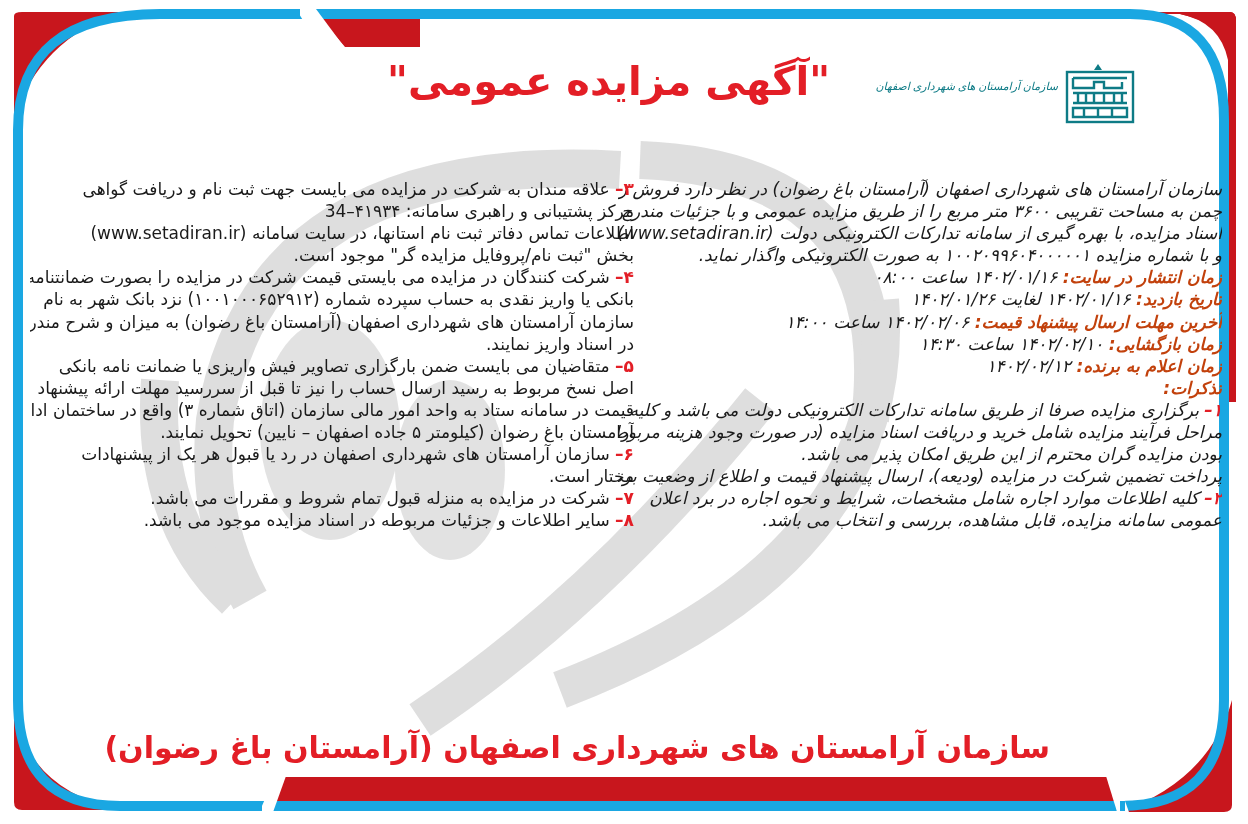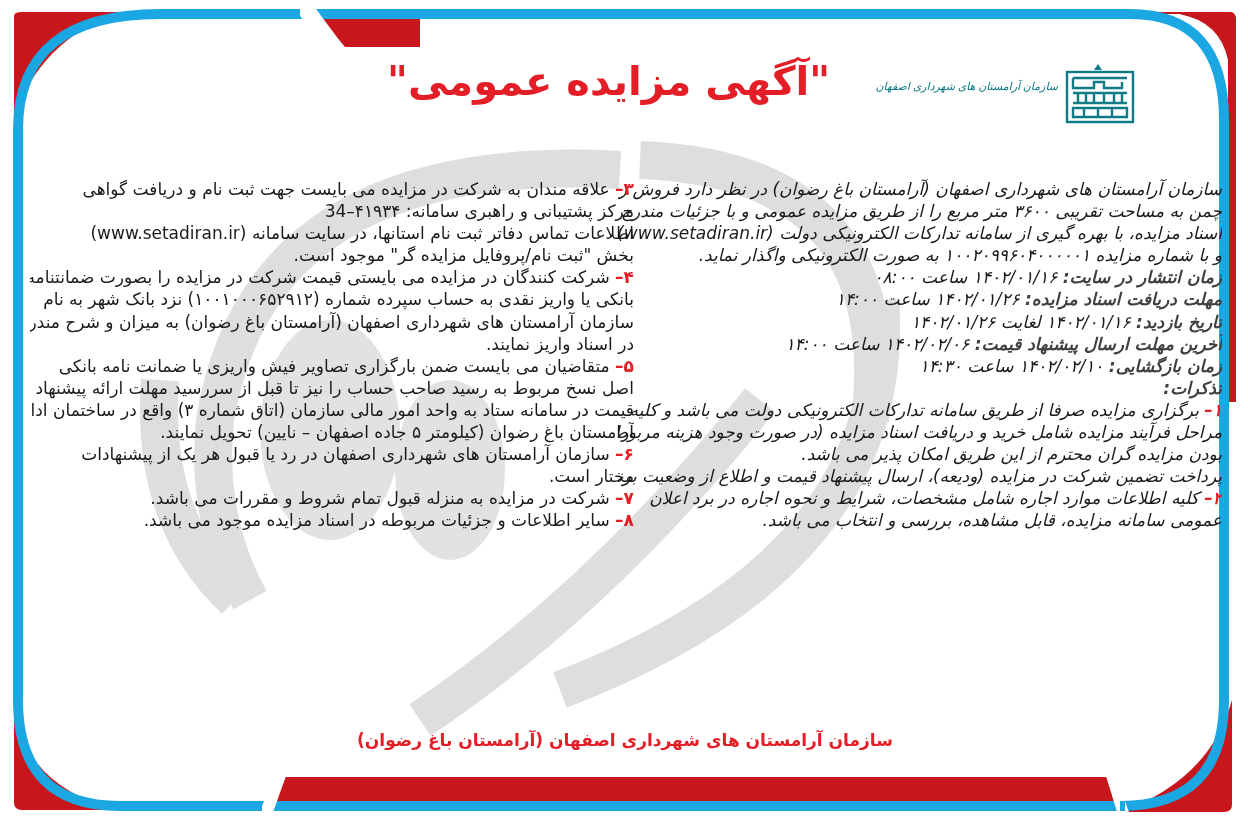--- a/index.html
+++ b/index.html
@@ -10,23 +10,23 @@
 
   .logo { position:absolute; right:112px; top:62px; width:72px; height:62px; }
   .logo-text { position:absolute; right:190px; top:80px; font-family:Liberation Serif, serif; font-style:italic; font-size:11px; color:#0e7b86; white-space:nowrap; }
   .title { position:absolute; left:420px; top:58px; width:410px; text-align:center; font-family:"DejaVu Sans", sans-serif; font-weight:bold; font-size:40px; color:#e31e26; white-space:nowrap; }
 
   .col { position:absolute; top:178px; font-size:17px; line-height:22.1px; color:#1a1a1a; text-align:justify; text-align-last:right; }
   .col-right { right:26px; width:604px;font-style:italic; }
   .col-left { right:612px; width:605px; left:auto; }
   .col-left { right:auto; left:30px; width:604px; }
   .line { display:block; white-space:nowrap; overflow:hidden; }
-  .red-b { color:#404040; font-weight:bold; }
+  .red-b { color:#c2410c; font-weight:bold; }
   .num { color:#e31e26; font-weight:bold; }
-  .footer { position:absolute; left:200px; top:730px; width:850px; text-align:center; font-weight:bold; font-size:17px; color:#e31e26; white-space:nowrap; }
+  .footer { position:absolute; left:200px; top:730px; width:850px; text-align:center; font-weight:bold; font-size:30px; color:#e31e26; white-space:nowrap; }
 </style>
 </head>
 <body>
 
 <svg class="frame-svg" viewBox="0 0 1248 824" xmlns="http://www.w3.org/2000/svg">
 
   <path d="M14,16 Q14,12 22,12 L120,12 Q40,40 14,118 Z" fill="#c8161d"></path>
 
   <path d="M315,12 L1230,12 Q1236,12 1236,20 L1236,26 L1200,14 L350,14 L350,47 L345,47 Z" fill="#c8161d"></path>
   <path d="M315,12 L1100,12 L1230,12 Q1236,12 1236,22 L1236,60 Q1230,25 1180,14 L340,14 Z" fill="#c8161d"></path>
@@ -82,24 +82,24 @@
 
   <div class="title">"آگهی مزایده عمومی"</div>
 
   <div class="col col-right">
     <span class="line">سازمان آرامستان های شهرداری اصفهان (آرامستان باغ رضوان) در نظر دارد فروش رول</span>
     <span class="line">چمن به مساحت تقریبی ۳۶۰۰ متر مربع را از طریق مزایده عمومی و با جزئیات مندرج در</span>
     <span class="line">اسناد مزایده، با بهره گیری از سامانه تدارکات الکترونیکی دولت (www.setadiran.ir)</span>
     <span class="line">و با شماره مزایده ۱۰۰۲۰۹۹۶۰۴۰۰۰۰۰۱ به صورت الکترونیکی واگذار نماید.</span>
 
     <span class="line"><span class="red-b">زمان انتشار در سایت:</span> <span>۱۴۰۲/۰۱/۱۶ ساعت ۰۸:۰۰</span></span>
-    <span class="line"><span class="red-b">مهلت دریافت اسناد مزایده:</span> <span>۱۴۰۲/۰۱/۲۶ ساعت ۱۴:۰۰</span></span>
     <span class="line"><span class="red-b">تاریخ بازدید:</span> <span>۱۴۰۲/۰۱/۱۶ لغایت ۱۴۰۲/۰۱/۲۶</span></span>
     <span class="line"><span class="red-b">آخرین مهلت ارسال پیشنهاد قیمت:</span> <span>۱۴۰۲/۰۲/۰۶ ساعت ۱۴:۰۰</span></span>
     <span class="line"><span class="red-b">زمان بازگشایی:</span> <span>۱۴۰۲/۰۲/۱۰ ساعت ۱۴:۳۰</span></span>
+    <span class="line"><span class="red-b">زمان اعلام به برنده:</span> <span>۱۴۰۲/۰۲/۱۲</span></span>
 
     <span class="line red-b">تذکرات:</span>
 
     <span class="line"><span class="num">۱–</span> <span>برگزاری مزایده صرفا از طریق سامانه تدارکات الکترونیکی دولت می باشد و کلیه</span></span>
     <span class="line">مراحل فرآیند مزایده شامل خرید و دریافت اسناد مزایده (در صورت وجود هزینه مربوطه)،</span>
     <span class="line">بودن مزایده گران محترم از این طریق امکان پذیر می باشد.</span>
     <span class="line">پرداخت تضمین شرکت در مزایده (ودیعه)، ارسال پیشنهاد قیمت و اطلاع از وضعیت برنده</span>
     <span class="line"><span class="num">۲–</span> <span>کلیه اطلاعات موارد اجاره شامل مشخصات، شرایط و نحوه اجاره در برد اعلان</span></span>
     <span class="line">عمومی سامانه مزایده، قابل مشاهده، بررسی و انتخاب می باشد.</span>
   </div>
@@ -109,21 +109,21 @@
     <span class="line">مرکز پشتیبانی و راهبری سامانه: ۴۱۹۳۴–34</span>
     <span class="line">اطلاعات تماس دفاتر ثبت نام استانها، در سایت سامانه (www.setadiran.ir)</span>
     <span class="line">بخش "ثبت نام/پروفایل مزایده گر" موجود است.</span>
 
     <span class="line"><span class="num">۴–</span> <span>شرکت کنندگان در مزایده می بایستی قیمت شرکت در مزایده را بصورت ضمانتنامه</span></span>
     <span class="line">بانکی یا واریز نقدی به حساب سپرده شماره (۱۰۰۱۰۰۰۶۵۲۹۱۲) نزد بانک شهر به نام</span>
     <span class="line">سازمان آرامستان های شهرداری اصفهان (آرامستان باغ رضوان) به میزان و شرح مندرج</span>
     <span class="line">در اسناد واریز نمایند.</span>
 
     <span class="line"><span class="num">۵–</span> <span>متقاضیان می بایست ضمن بارگزاری تصاویر فیش واریزی یا ضمانت نامه بانکی</span></span>
-    <span class="line">اصل نسخ مربوط به رسید صاحب حساب را نیز تا قبل از سررسید مهلت ارائه پیشنهاد</span>
+    <span class="line">اصل نسخ مربوط به رسید ارسال حساب را نیز تا قبل از سررسید مهلت ارائه پیشنهاد</span>
     <span class="line">قیمت در سامانه ستاد به واحد امور مالی سازمان (اتاق شماره ۳) واقع در ساختمان اداری</span>
     <span class="line">آرامستان باغ رضوان (کیلومتر ۵ جاده اصفهان – نایین) تحویل نمایند.</span>
 
     <span class="line"><span class="num">۶–</span> <span>سازمان آرامستان های شهرداری اصفهان در رد یا قبول هر یک از پیشنهادات</span></span>
     <span class="line">مختار است.</span>
 
     <span class="line"><span class="num">۷–</span> <span>شرکت در مزایده به منزله قبول تمام شروط و مقررات می باشد.</span></span>
     <span class="line"><span class="num">۸–</span> <span>سایر اطلاعات و جزئیات مربوطه در اسناد مزایده موجود می باشد.</span></span>
   </div>
 

